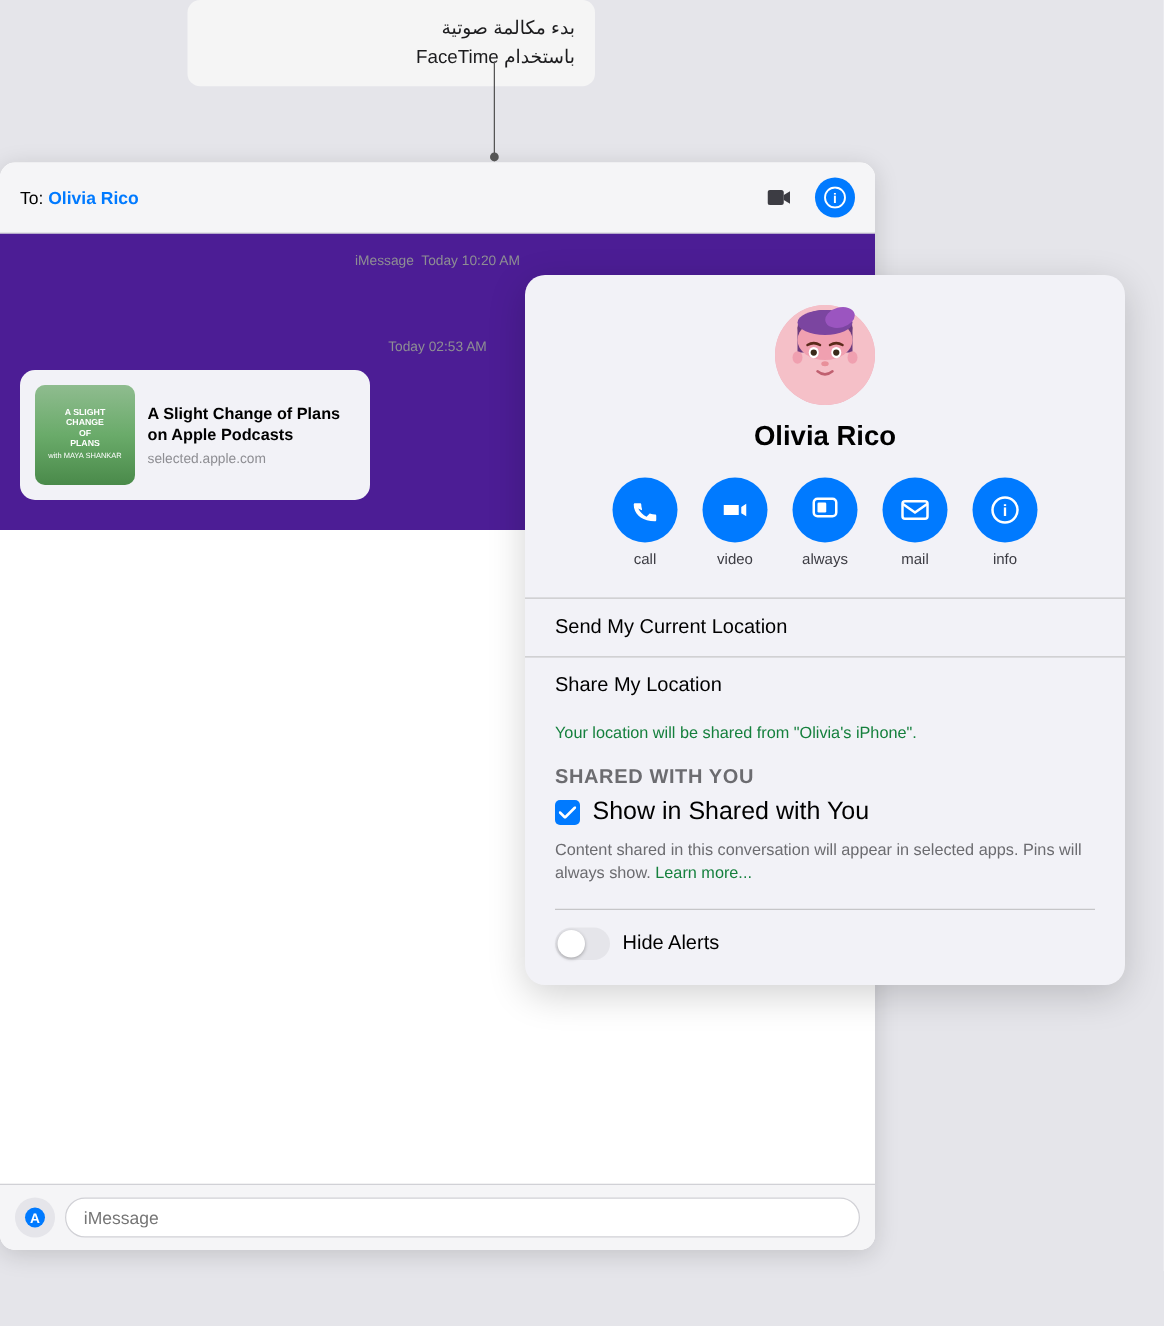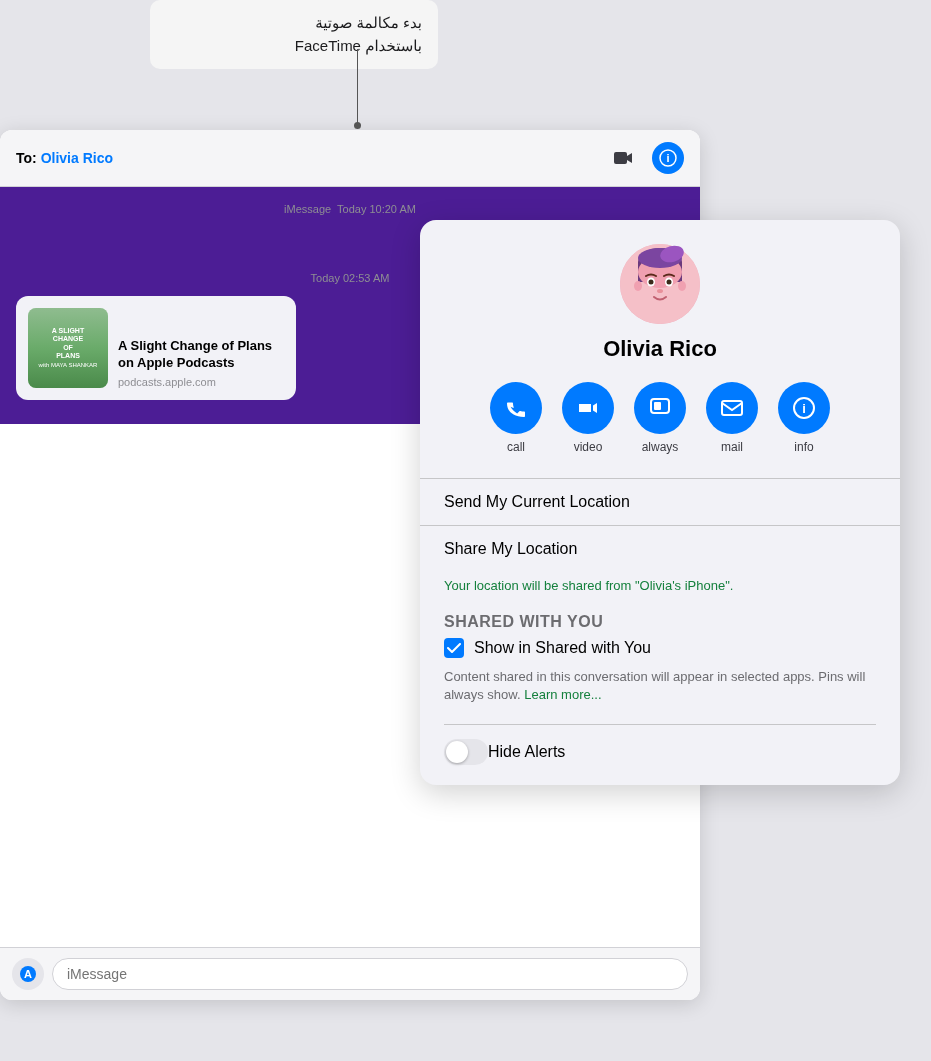--- a/index.html
+++ b/index.html
@@ -34,21 +34,21 @@
       justify-content: space-between;
     }
 
     .messages-to {
       font-size: 14px;
       color: #000;
     }
 
     .messages-to span {
       color: #000;
-      font-weight: 700;
+      font-weight: 400;
     }
 
     .messages-to strong {
       color: #007aff;
     }
 
     .header-icons {
       display: flex;
       gap: 12px;
       align-items: center;
@@ -108,21 +108,21 @@
       background: #f2f2f7;
       border-radius: 12px;
       padding: 12px;
       width: 280px;
       margin-bottom: 8px;
     }
 
     .podcast-card-inner {
       display: flex;
       gap: 10px;
-      align-items: flex-end;
+      align-items: center;
     }
 
     .podcast-thumb-art {
       width: 80px;
       height: 80px;
       background: #c8e6c9;
       border-radius: 8px;
       position: relative;
       overflow: hidden;
     }
@@ -199,21 +199,21 @@
       font-size: 14px;
       color: #8e8e93;
       outline: none;
     }
 
     
     .callout {
       position: absolute;
       top: 0;
       left: 150px;
-      width: 288px;
+      width: 326px;
       text-align: right;
       direction: rtl;
       z-index: 10;
     }
 
     .callout-text {
       font-size: 15px;
       color: #1c1c1e;
       line-height: 1.5;
       background: #f5f5f5;
@@ -367,41 +367,41 @@
       align-items: center;
       justify-content: center;
       flex-shrink: 0;
     }
 
     .checkbox-box svg {
       color: white;
     }
 
     .checkbox-label {
-      font-size: 16px;
+      font-size: 20px;
       color: #000;
     }
 
     .shared-sub {
       font-size: 13px;
       color: #6c6c70;
       line-height: 1.4;
       margin-bottom: 4px;
     }
 
     .learn-more-link {
       color: #15803d;
       font-size: 13px;
       cursor: pointer;
     }
 
     .hide-alerts-row {
       display: flex;
       align-items: center;
-      gap: 0;
+      gap: 10px;
       margin-top: 20px;
       padding-top: 14px;
       border-top: 1px solid #c6c6c8;
       cursor: pointer;
     }
 
     .toggle-off {
       width: 44px;
       height: 26px;
       background: #e5e5ea;
@@ -471,21 +471,21 @@
     </div>
     <div class="message-date2">Today 02:53 AM</div>
 
     <div class="podcast-card">
       <div class="podcast-card-inner">
         <div class="podcast-thumb-art">
           <div class="podcast-thumb-text">A SLIGHT<br>CHANGE<br>OF<br>PLANS<br><span style="font-weight:400;font-size:6px;">with MAYA SHANKAR</span></div>
         </div>
         <div class="podcast-info">
           <div class="podcast-title">A Slight Change of Plans on Apple Podcasts</div>
-          <div class="podcast-domain">podcasts.apple.com</div>
+          <div class="podcast-domain">selected.apple.com</div>
         </div>
       </div>
     </div>
   </div>
 
   <div class="messages-input-bar">
     <div class="app-icon-btn">
       <svg width="18" height="18" viewBox="0 0 18 18">
         <circle cx="9" cy="9" r="8" fill="#007aff"></circle>
         <text x="9" y="13" text-anchor="middle" font-size="11" fill="white" font-weight="700">A</text>

